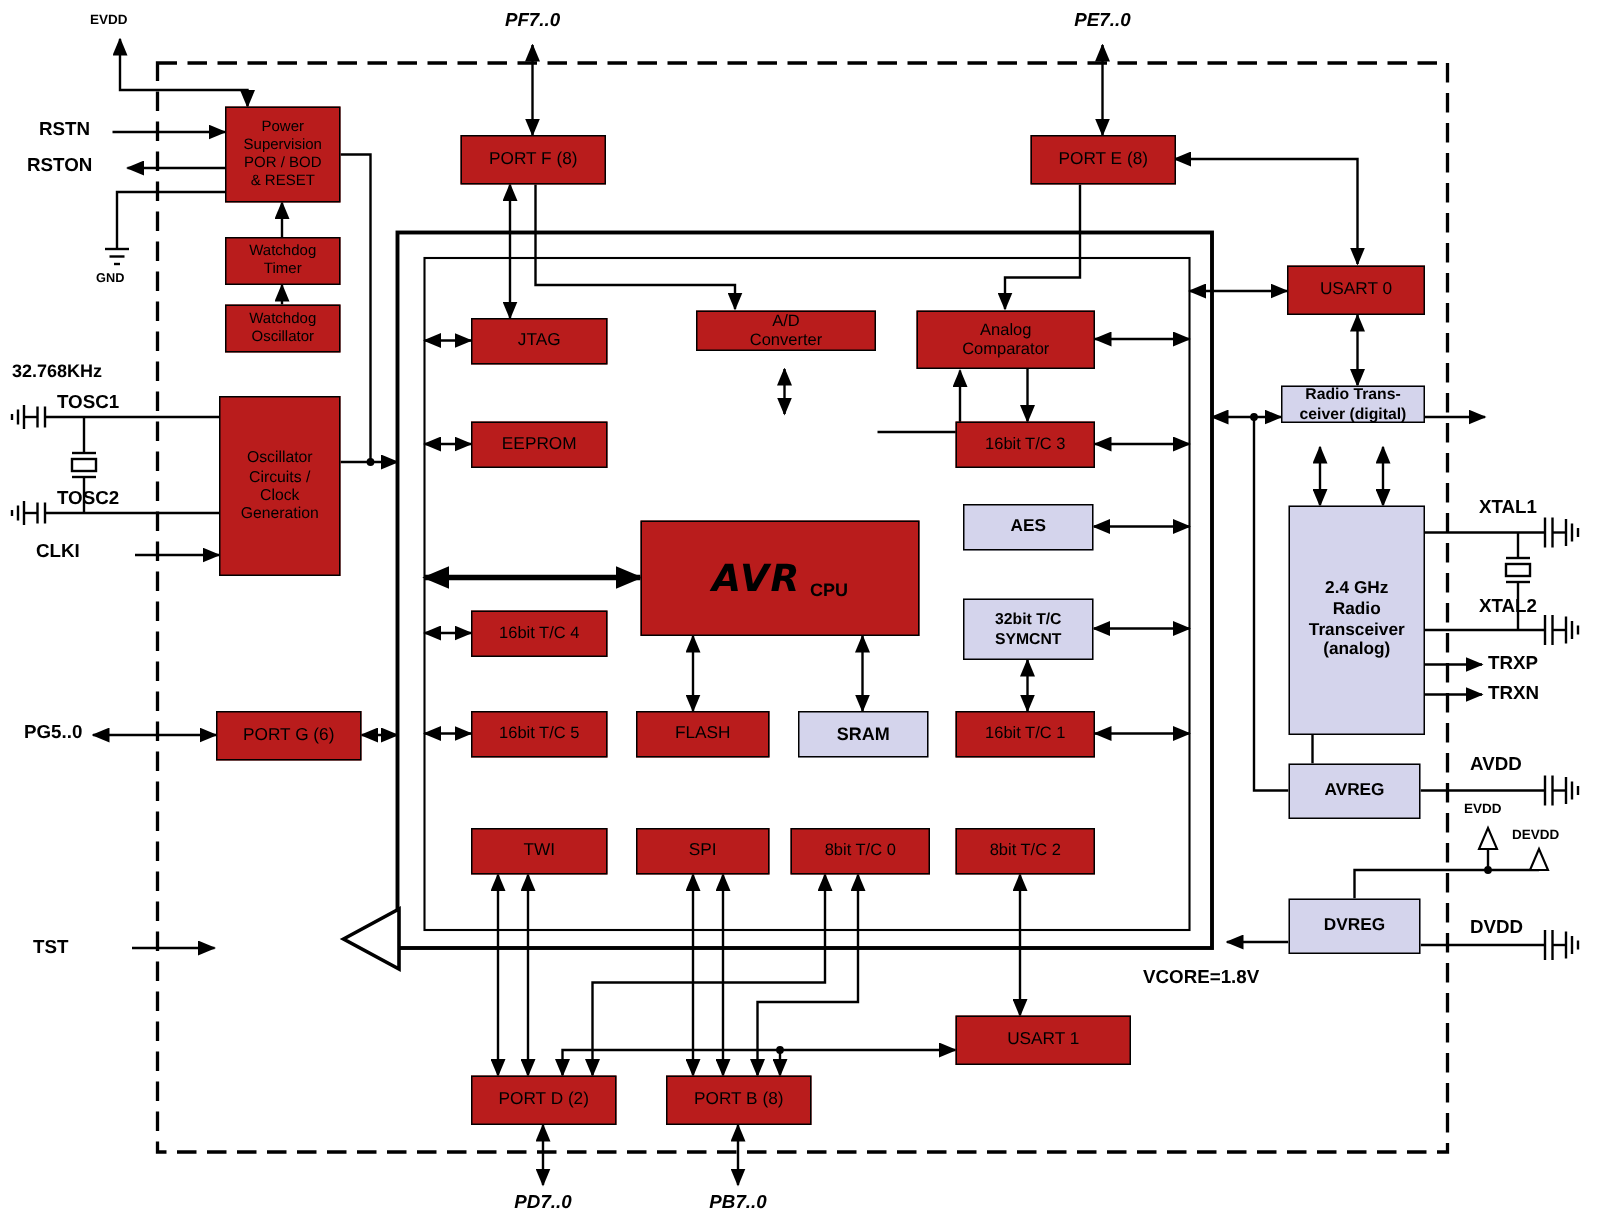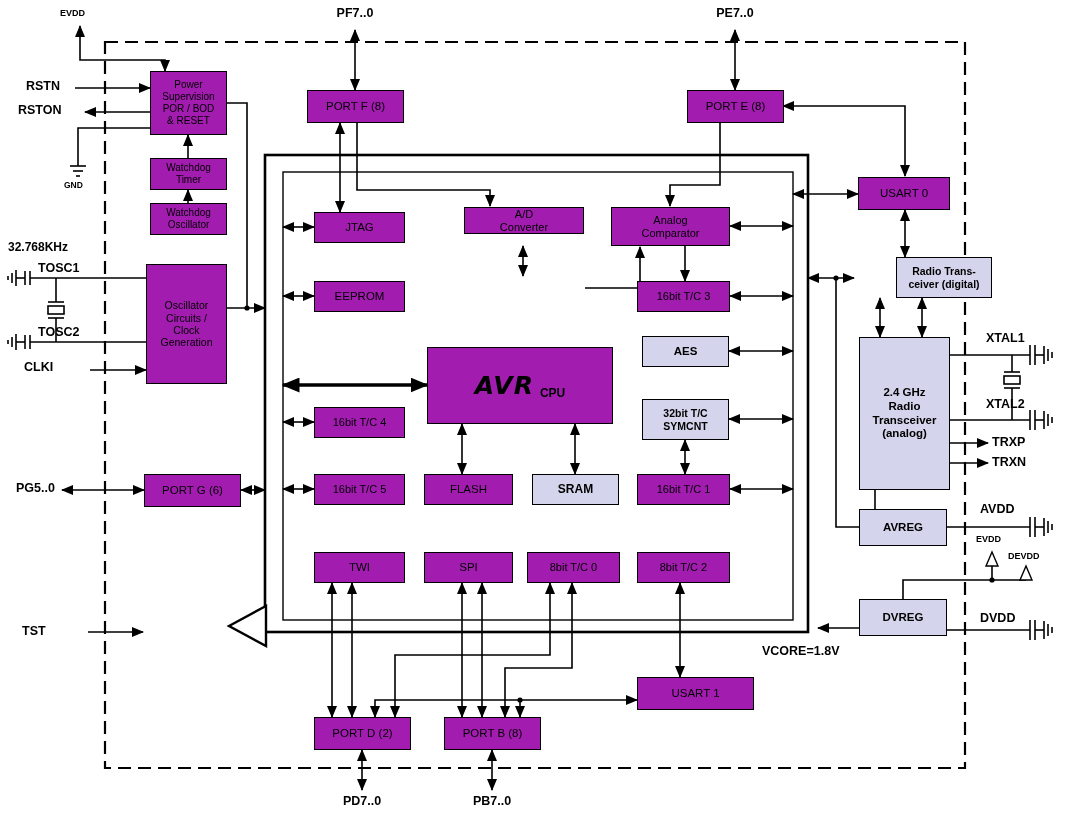--- a/index.html
+++ b/index.html
@@ -1,27 +1,27 @@
 <!DOCTYPE html>
 <html style="--shaded: #d4d4ec;"><head>
 <meta charset="utf-8">
 <style>
   html,body{margin:0;padding:0;background:#fff;}
   .canvas{position:relative;width:1080px;height:817px;background:#ffffff;
           font-family:"Liberation Sans",sans-serif;color:#000;overflow:hidden;}
   svg.wires{position:absolute;left:0;top:0;z-index:1;}
-  .blk{position:absolute;box-sizing:border-box;border:1.7px solid #000;background:#a21caf;
+  .blk{position:absolute;box-sizing:border-box;border:1.7px solid #000;background:#b91c1c;
        display:flex;align-items:center;justify-content:center;text-align:center;
        font-size:11px;line-height:1.18;white-space:pre-line;z-index:2;}
   .shaded{background:var(--shaded,#d4d4ec);}
   .bold{font-weight:700;}
   .pin{position:absolute;font-size:12.5px;font-weight:700;z-index:2;white-space:nowrap;}
   .pin.sm{font-size:9px;}
   .pin.xs{font-size:8.5px;}
-  .ctr{transform:translateX(-50%);}
+  .ctr{transform:translateX(-50%);font-style:italic;}
   .cpu-inner{display:flex;align-items:flex-end;justify-content:center;gap:6px;}
   .avr-logo{font-size:25px;font-weight:900;font-style:italic;letter-spacing:1px;
             font-family:"DejaVu Sans",sans-serif;}
   .cpu-sfx{font-size:12px;font-weight:700;}
 </style>
 </head>
 <body>
 
 <div class="canvas">
 
@@ -247,21 +247,21 @@
   <div class="blk" style="left:314px;top:474px;width:91px;height:31px">16bit T/C 5</div>
   <div class="blk" style="left:424px;top:474px;width:89px;height:31px;font-size:11.5px">FLASH</div>
   <div class="blk shaded bold" style="left:532px;top:474px;width:87px;height:31px;font-size:12px">SRAM</div>
   <div class="blk" style="left:637px;top:474px;width:93px;height:31px">16bit T/C 1</div>
 
   <div class="blk" style="left:314px;top:552px;width:91px;height:31px;font-size:11.5px">TWI</div>
   <div class="blk" style="left:424px;top:552px;width:89px;height:31px;font-size:11.5px">SPI</div>
   <div class="blk" style="left:527px;top:552px;width:93px;height:31px">8bit T/C 0</div>
   <div class="blk" style="left:637px;top:552px;width:93px;height:31px">8bit T/C 2</div>
 
-  <div class="blk shaded bold" style="left:896px;top:257px;width:96px;height:41px;font-size:10.5px">Radio Trans-
+  <div class="blk shaded bold" style="left:854px;top:257px;width:96px;height:25px;font-size:10.5px">Radio Trans-
 ceiver (digital)</div>
   <div class="blk shaded bold" style="left:859px;top:337px;width:91px;height:153px;font-size:11.5px">2.4 GHz
 Radio
 Transceiver
 (analog)</div>
   <div class="blk shaded bold" style="left:859px;top:509px;width:88px;height:37px;font-size:11.5px">AVREG</div>
   <div class="blk shaded bold" style="left:859px;top:599px;width:88px;height:37px;font-size:11.5px">DVREG</div>
 
   <div class="blk" style="left:637px;top:677px;width:117px;height:33px;font-size:11.5px">USART 1</div>
   <div class="blk" style="left:314px;top:717px;width:97px;height:33px;font-size:11.5px">PORT D (2)</div>

